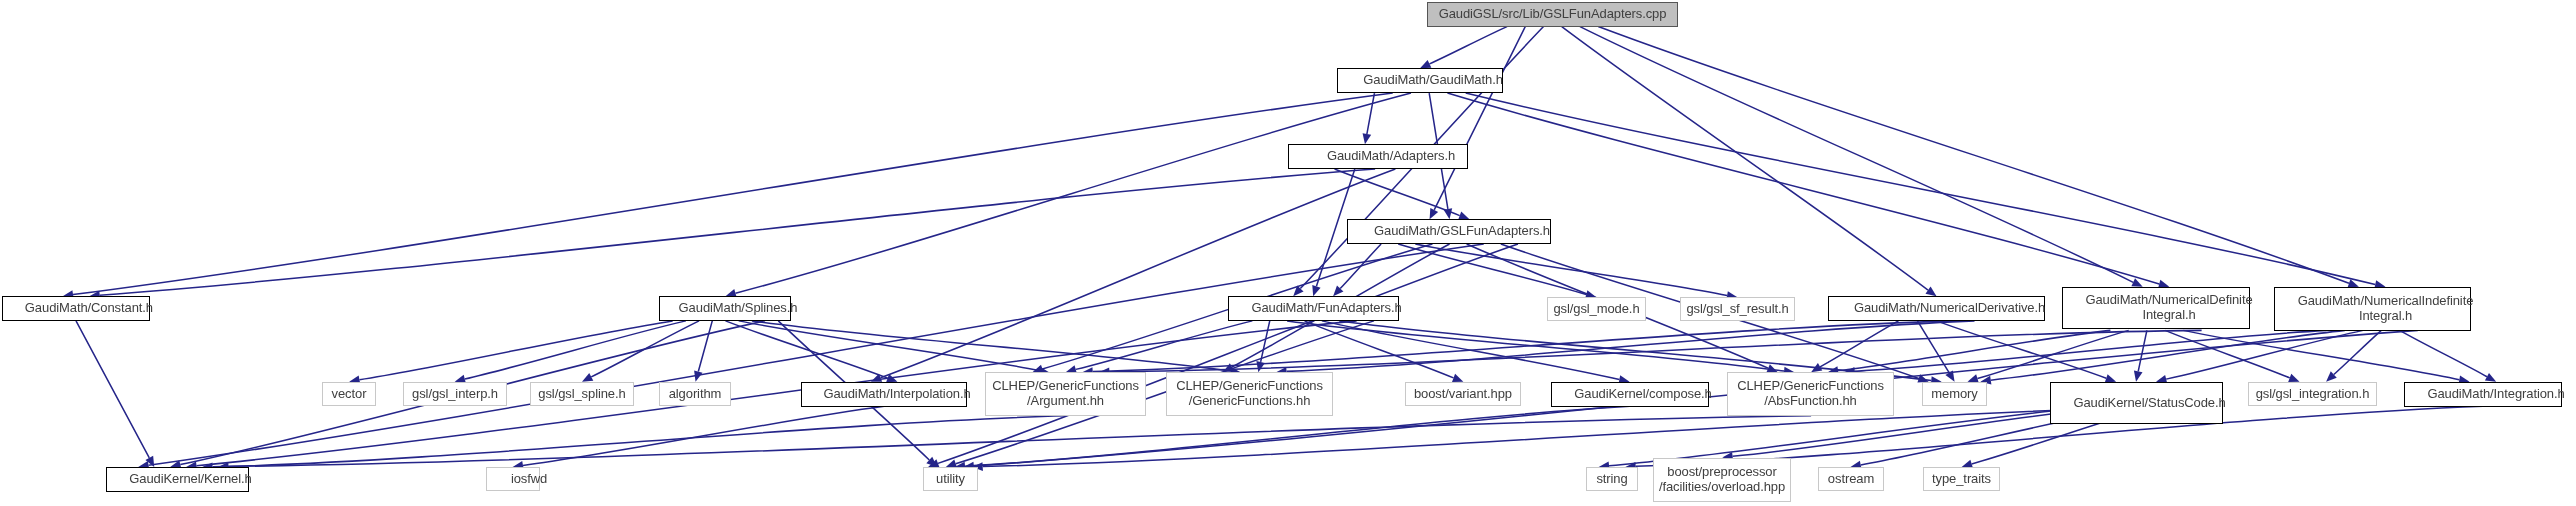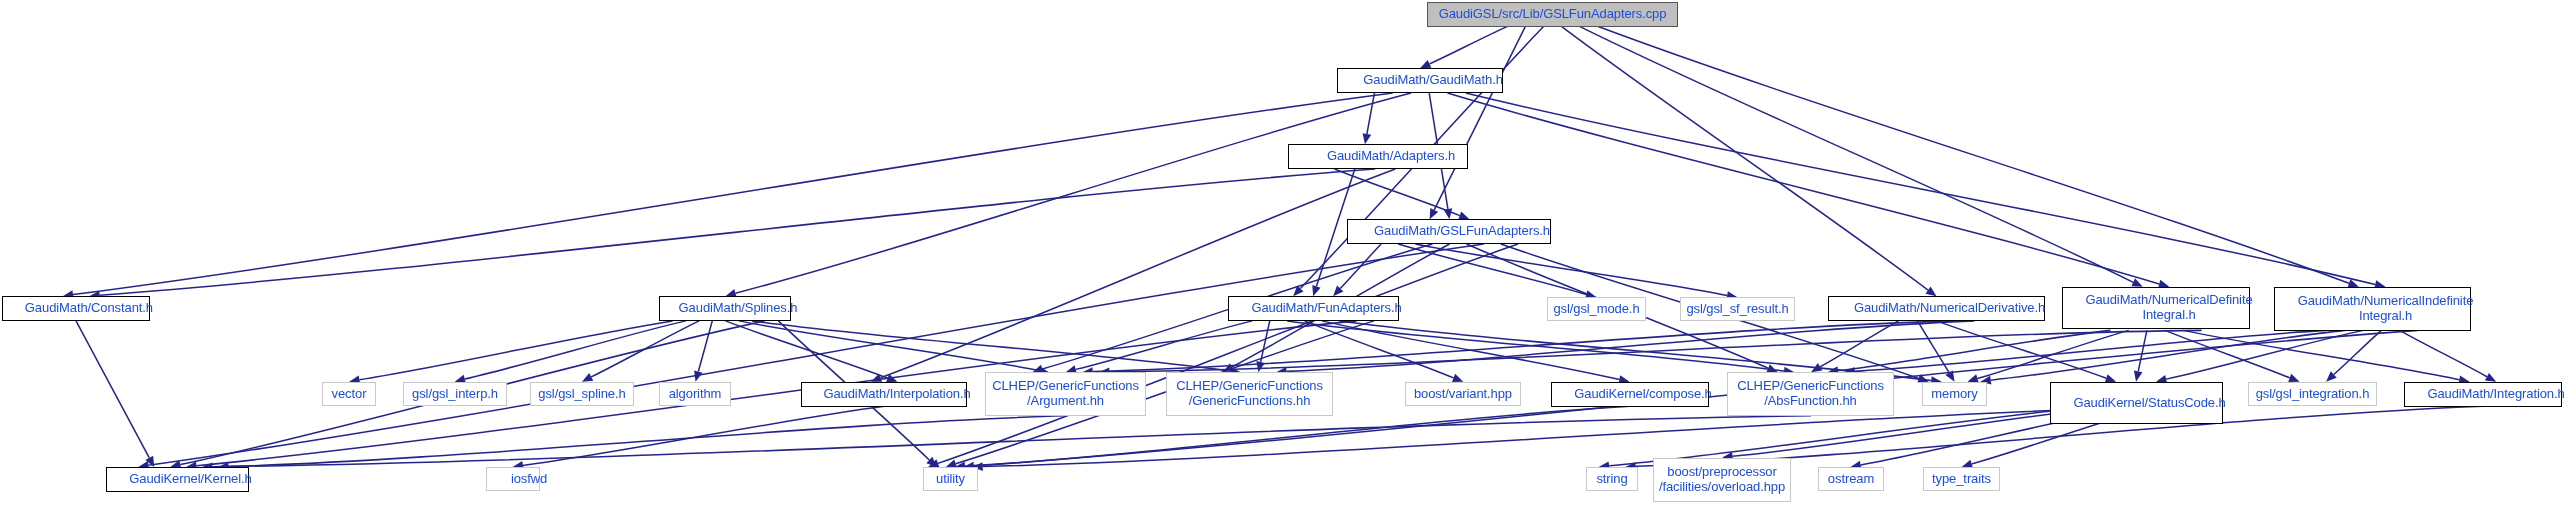--- a/index.html
+++ b/index.html
@@ -2,21 +2,21 @@
 <html style="font-size:15px"><head>
 <meta charset="utf-8">
 <style>
   html,body{margin:0;padding:0;background:#ffffff;}
   body{width:2576px;height:506px;overflow:hidden;
        font-family:"Liberation Sans","DejaVu Sans",sans-serif;}
   #graph{position:relative;width:2576px;height:506px;background:#ffffff;}
   svg#edges{position:absolute;left:0;top:0;width:2576px;height:506px;}
   .node{position:absolute;box-sizing:border-box;display:flex;align-items:center;
         justify-content:center;text-align:center;background:#ffffff;
-        font-size:13px;color:#1d4ed8;line-height:1.12;white-space:pre-line;
+        font-size:13px;color:#404040;line-height:1.12;white-space:pre-line;
         letter-spacing:-0.1px;}
   .node.plain{border:1px solid #c8c8c8;}
   .node.bold{border:1.5px solid #000000;padding-left:26px;}
   .node.root{border:1.5px solid #555555;background:#bfbfbf;}
 </style>
 </head>
 <body>
 
 <div id="graph">
   <svg id="edges" viewBox="0 0 2711 533" preserveAspectRatio="none">

